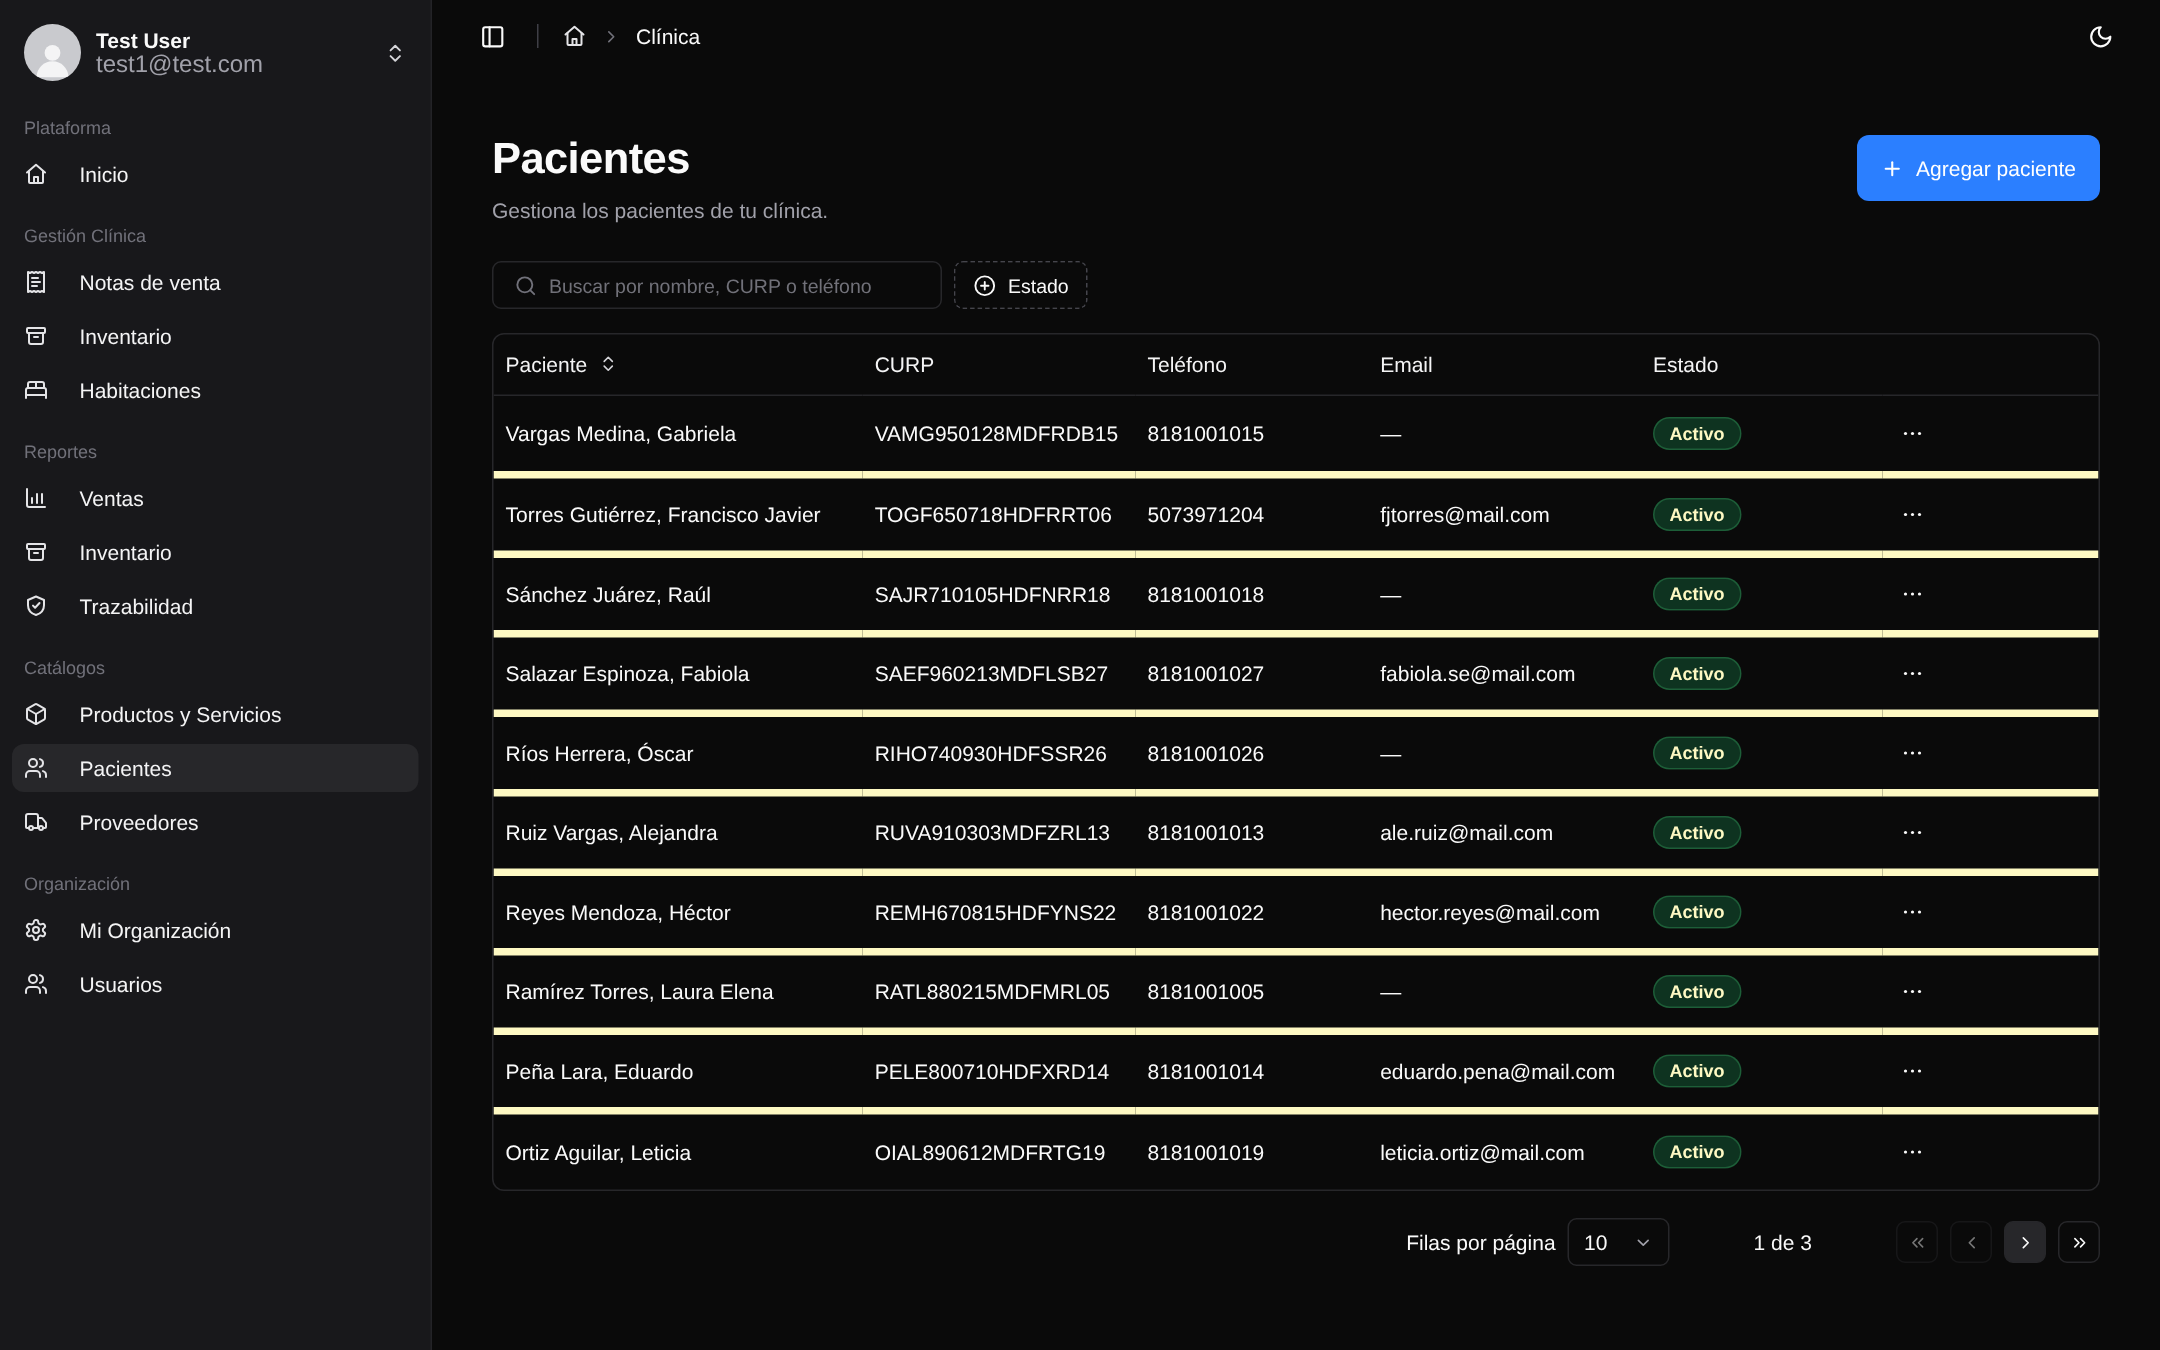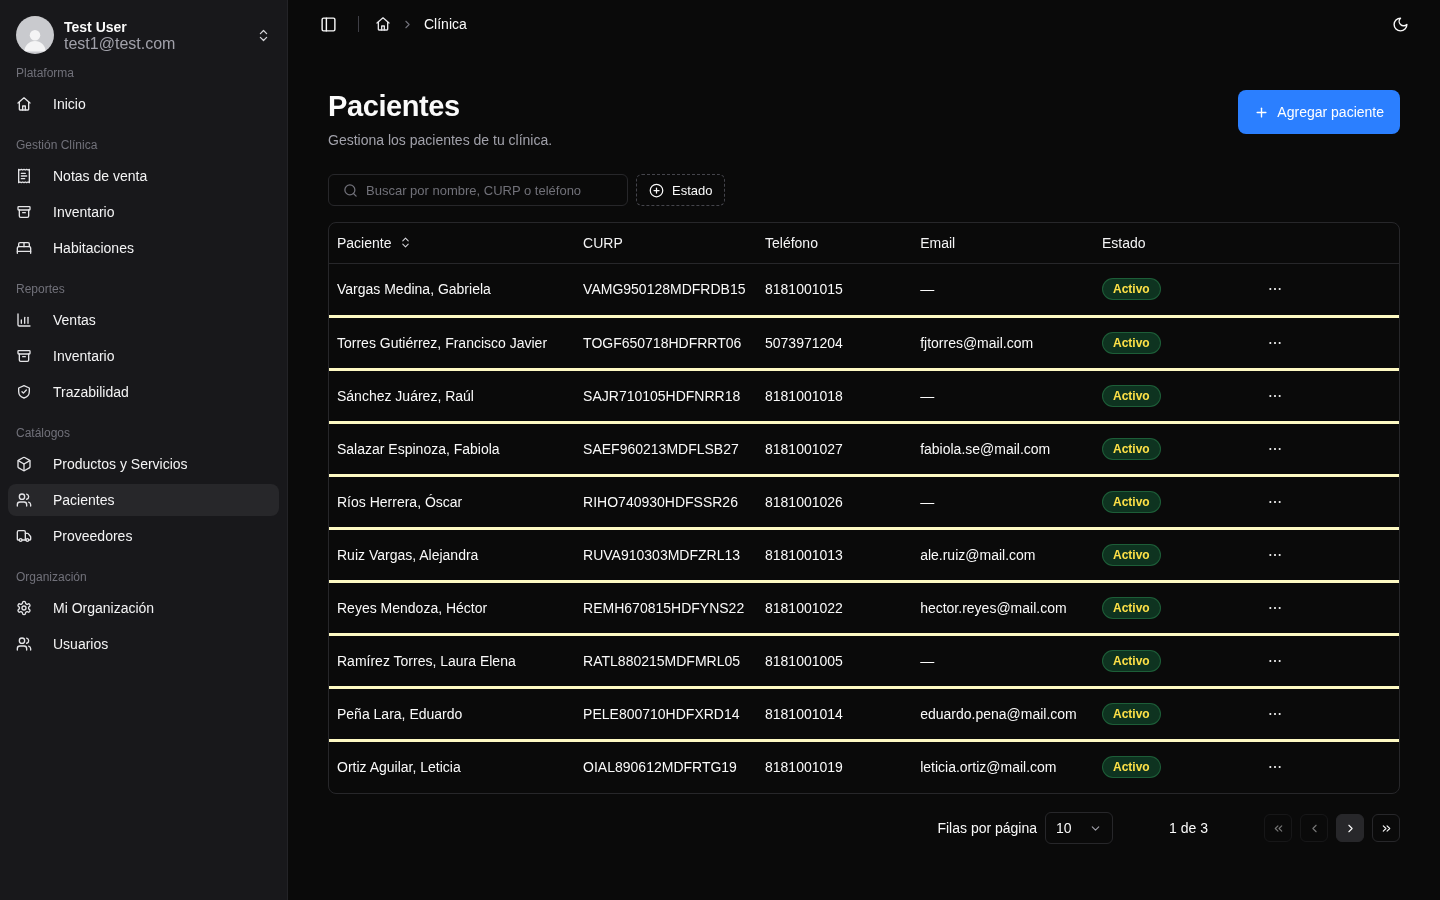--- a/index.html
+++ b/index.html
@@ -31,21 +31,21 @@
     width: 38px; height: 38px; border-radius: 50%;
     background: #c9cace; overflow: hidden;
     display: flex; align-items: flex-end; justify-content: center;
   }
   .user-meta { flex: 1; min-width: 0; }
   .user-name { font-weight: 700; font-size: 14px; line-height: 18px; }
   .user-email { font-size: 16px; color: #a1a1aa; line-height: 16px; }
   .chev-updown { color: #d4d4d8; }
 
   .section { margin-top: 18px; }
-  .section:first-of-type { margin-top: 4px; }
+  .section:first-of-type { margin-top: 16px; }
   .section-label { font-size: 12px; color: #71717a; padding: 0 8px; margin-bottom: 8px; }
   .nav-item {
     display: flex; align-items: center; gap: 21px;
     height: 32px; padding: 0 8px; margin-bottom: 4px;
     border-radius: 8px; cursor: pointer;
     color: #f4f4f5; font-size: 14px;
   }
   .nav-item svg { color: #e4e4e7; }
   .nav-item.active { background: #27272a; }
 
@@ -108,29 +108,29 @@
   }
   table { width: 100%; border-collapse: collapse; table-layout: fixed; }
   th {
     height: 40px; text-align: left; vertical-align: middle;
     font-weight: 500; font-size: 14px; color: #f4f4f5;
     padding: 0 8px; border-bottom: 1px solid #27272a;
   }
   td {
     height: 53px; vertical-align: middle;
     font-size: 14px; padding: 0 8px;
-    border-bottom: 3px solid #fef9c3;
+    border-bottom: 5px solid #fef9c3;
     white-space: nowrap; overflow: hidden; text-overflow: ellipsis;
   }
   tbody tr:last-child td { border-bottom: none; }
   .th-flex { display: inline-flex; align-items: center; gap: 6px; }
   .sort-btn { background: none; border: none; color: #d4d4d8; cursor: pointer; display: flex; padding: 2px; }
   .badge {
     display: inline-flex; align-items: center;
-    background: #0e3320; color: #fde047;
+    background: #0e3320; color: #fef9c3;
     border: 1px solid rgba(74,222,128,0.25);
     font-size: 12px; font-weight: 600;
     padding: 3px 10px; border-radius: 999px; line-height: 14px;
   }
   .row-actions { background: none; border: none; color: #fafafa; cursor: pointer; padding: 4px; display: flex; border-radius: 6px; }
 
   
   .table-footer {
     display: flex; align-items: center; justify-content: flex-end;
     margin-top: 18px; padding-bottom: 28px;

